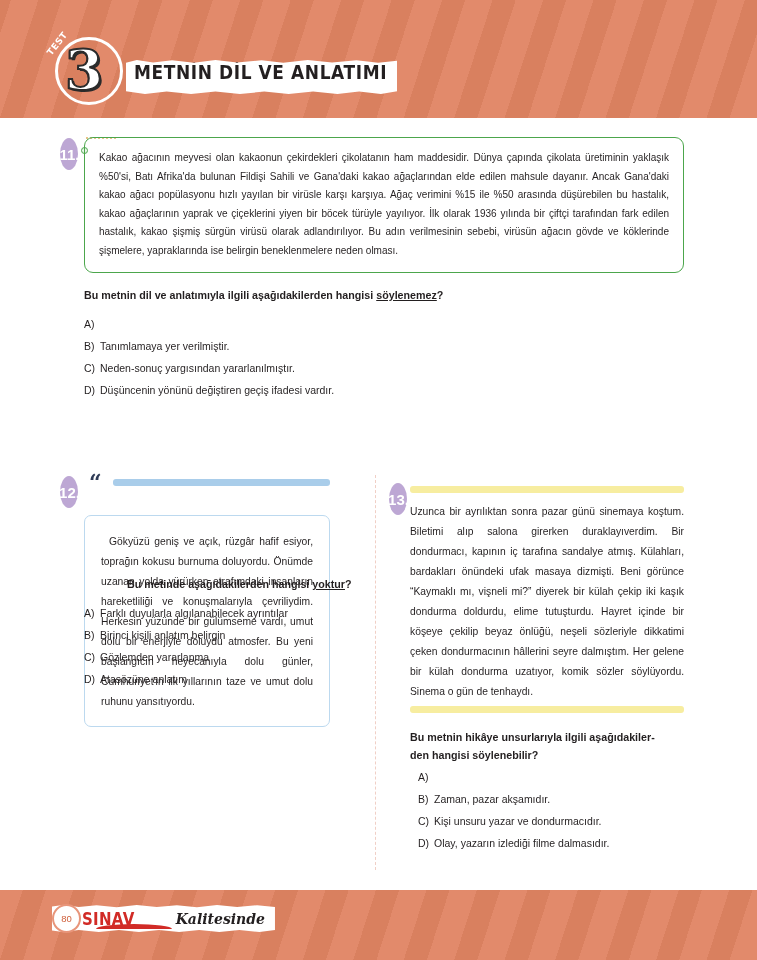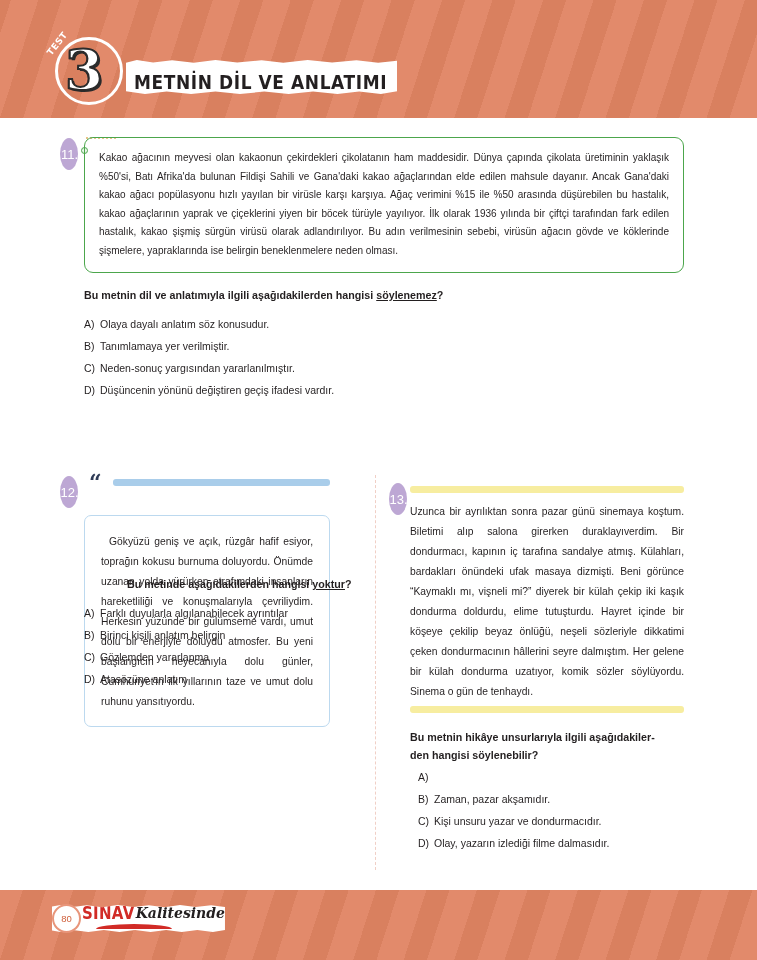--- a/index.html
+++ b/index.html
@@ -66,21 +66,21 @@
        2px 2px 0 #2b2b2b,
       -1px 1px 0 #2b2b2b;
   }
   .title-plate {
     position: absolute;
     left: 126px; top: 60px;
     height: 30px;
     background: #ffffff;
     padding: 2px 10px 2px 8px;
     display: flex;
-    align-items: flex-end;
+    align-items: flex-start;
     clip-path: polygon(
       0% 8%, 4% 0%, 10% 7%, 17% 1%, 25% 8%, 33% 0%, 41% 7%, 50% 1%,
       58% 8%, 67% 0%, 76% 7%, 85% 1%, 93% 8%, 100% 2%,
       100% 92%, 94% 100%, 86% 93%, 78% 100%, 69% 93%, 60% 100%,
       51% 93%, 42% 100%, 33% 93%, 24% 100%, 15% 93%, 7% 100%, 0% 92%);
   }
   .title-text {
     font-family: "DejaVu Sans", sans-serif;
     font-weight: bold;
     font-size: 17px;
@@ -97,22 +97,22 @@
     width: 757px;
     height: 772px;
   }
 
   .qnum {
     position: absolute;
     width: 18px; height: 32px;
     border-radius: 50%;
     background: #bda7d4;
     color: #ffffff;
-    font-size: 13px;
-    font-weight: normal;
+    font-size: 15px;
+    font-weight: bold;
     display: flex;
     align-items: center;
     justify-content: center;
     box-sizing: border-box;
     padding-left: 1px;
   }
 
   
   .q11-box {
     position: absolute;
@@ -250,26 +250,28 @@
         #e28a6b 0px, #e28a6b 26px,
         #d9805f 26px, #d9805f 48px);
     overflow: hidden;
   }
   .logo-plate {
     position: absolute;
     left: 52px; top: 15px;
     height: 27px;
     background: #ffffff;
     display: flex;
-    padding: 0 0 0 30px;
+    align-items: center;
+    padding: 0 10px 0 30px;
     clip-path: polygon(
       0% 6%, 5% 0%, 12% 7%, 20% 1%, 29% 8%, 38% 0%, 47% 7%, 56% 1%,
       65% 8%, 74% 0%, 83% 7%, 92% 1%, 100% 7%,
       100% 93%, 93% 100%, 84% 93%, 75% 100%, 66% 93%, 57% 100%,
       48% 93%, 39% 100%, 30% 93%, 21% 100%, 12% 93%, 5% 100%, 0% 94%);
+    gap: 40px;
   }
   .page-circle {
     position: absolute;
     left: 52px; top: 14px;
     width: 29px; height: 29px;
     border-radius: 50%;
     background: #ffffff;
     border: 2px solid #e8957a;
     box-sizing: border-box;
     display: flex;
@@ -329,21 +331,20 @@
     <div class="passage">Kakao ağacının meyvesi olan kakaonun çekirdekleri çikolatanın ham maddesidir. Dünya çapında çikolata üretiminin yaklaşık %50'si, Batı Afrika'da bulunan Fildişi Sahili ve Gana'daki kakao ağaçlarından elde edilen mahsule dayanır. Ancak Gana'daki kakao ağacı popülasyonu hızlı yayılan bir virüsle karşı karşıya. Ağaç verimini %15 ile %50 arasında düşürebilen bu hastalık, kakao ağaçlarının yaprak ve çiçeklerini yiyen bir böcek türüyle yayılıyor. İlk olarak 1936 yılında bir çiftçi tarafından fark edilen hastalık, kakao şişmiş sürgün virüsü olarak adlandırılıyor. Bu adın verilmesinin sebebi, virüsün ağacın gövde ve köklerinde şişmelere, yapraklarında ise belirgin beneklenmelere neden olması.</div>
   </div>
 
   <div class="q-prompt" style="left:84px; top:169px; width:600px;">
     <span>Bu metnin dil ve anlatımıyla ilgili aşağıdakilerden hangisi </span><u>söylenemez</u><span>?</span>
   </div>
 
   <div class="opts" style="left:84px; top:195px; width:600px;">
     <div class="opt">
       <span class="opt-letter">A)</span>
-      <span>Olaya dayalı anlatım söz konusudur.</span>
     </div>
     <div class="opt">
       <span class="opt-letter">B)</span>
       <span>Tanımlamaya yer verilmiştir.</span>
     </div>
     <div class="opt">
       <span class="opt-letter">C)</span>
       <span>Neden-sonuç yargısından yararlanılmıştır.</span>
     </div>
     <div class="opt">

